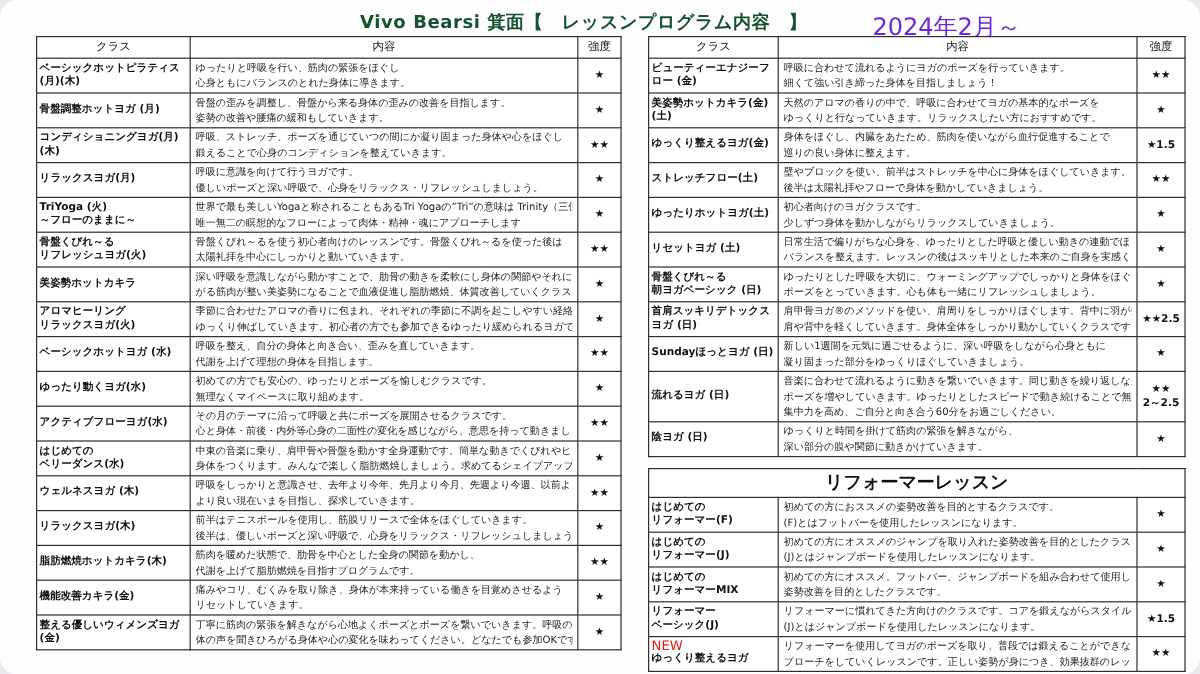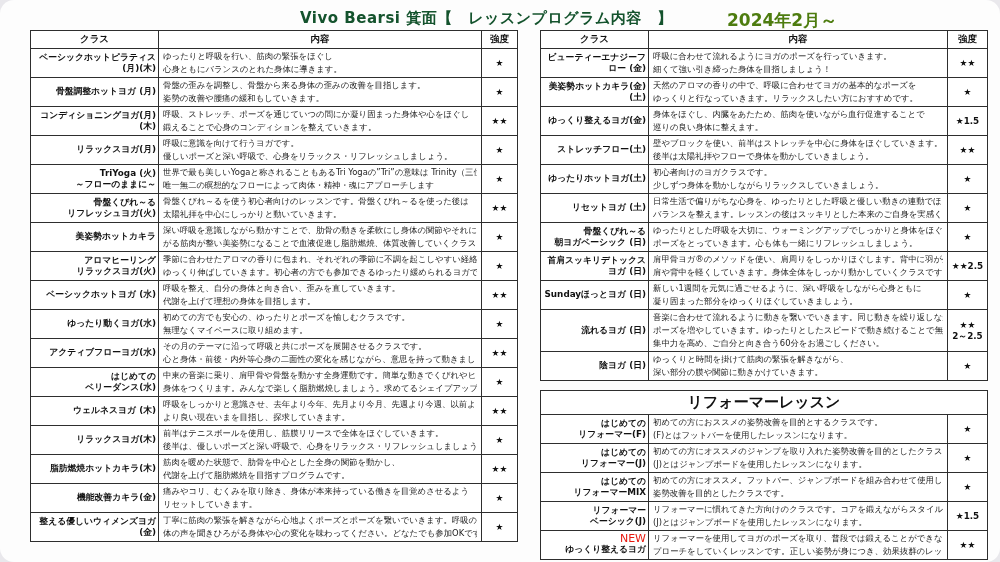--- a/index.html
+++ b/index.html
@@ -16,46 +16,46 @@
     border-radius: 14px;
   }
   .doc-header { position: absolute; top: 6px; left: 0; width: 1000px; height: 22px; }
   .doc-title {
     position: absolute; left: 300px; top: 3px; width: 330px;
     font-size: 15px; font-weight: bold; color: #14532d; text-align: center;
     white-space: nowrap; letter-spacing: 0.5px;
   }
   .doc-date {
     position: absolute; left: 727px; top: 3px;
-    font-size: 17px; font-weight: bold; color: #4d7c0f; white-space: nowrap;
+    font-size: 20px; font-weight: normal; color: #6d28d9; white-space: nowrap;
   }
   .col-left  { position: absolute; left: 30px;  top: 30px; width: 487px; }
   .col-right { position: absolute; left: 540px; top: 30px; width: 447px; }
 
   table.program {
     width: 100%;
     border-collapse: collapse;
     table-layout: fixed;
     background: #fff;
   }
   table.program th, table.program td {
     border: 1px solid #2e2e2e;
     vertical-align: middle;
   }
   table.program { border: 1.5px solid #222; }
   th.head {
-    font-size: 9.5px; font-weight: bold; color: #111;
+    font-size: 9.5px; font-weight: normal; color: #111;
     text-align: center; padding: 2px 0; height: 17px; background: #fff;
   }
   th.section-head {
     font-size: 15px; font-weight: bold; color: #111;
     text-align: center; padding: 2px 0; height: 16px;
   }
   td.cell-class {
-    text-align: right; padding: 2px 2px;
+    text-align: left; padding: 2px 2px;
   }
   .class-name {
     font-size: 8.8px; font-weight: bold; color: #111;
     line-height: 11.5px; white-space: pre-line;
   }
   .new-badge {
     font-size: 11px; font-weight: normal; color: #e8190f; line-height: 10px;
   }
   td.cell-content { padding: 1px 4px; border-radius: 10px; }
   .content-line {

